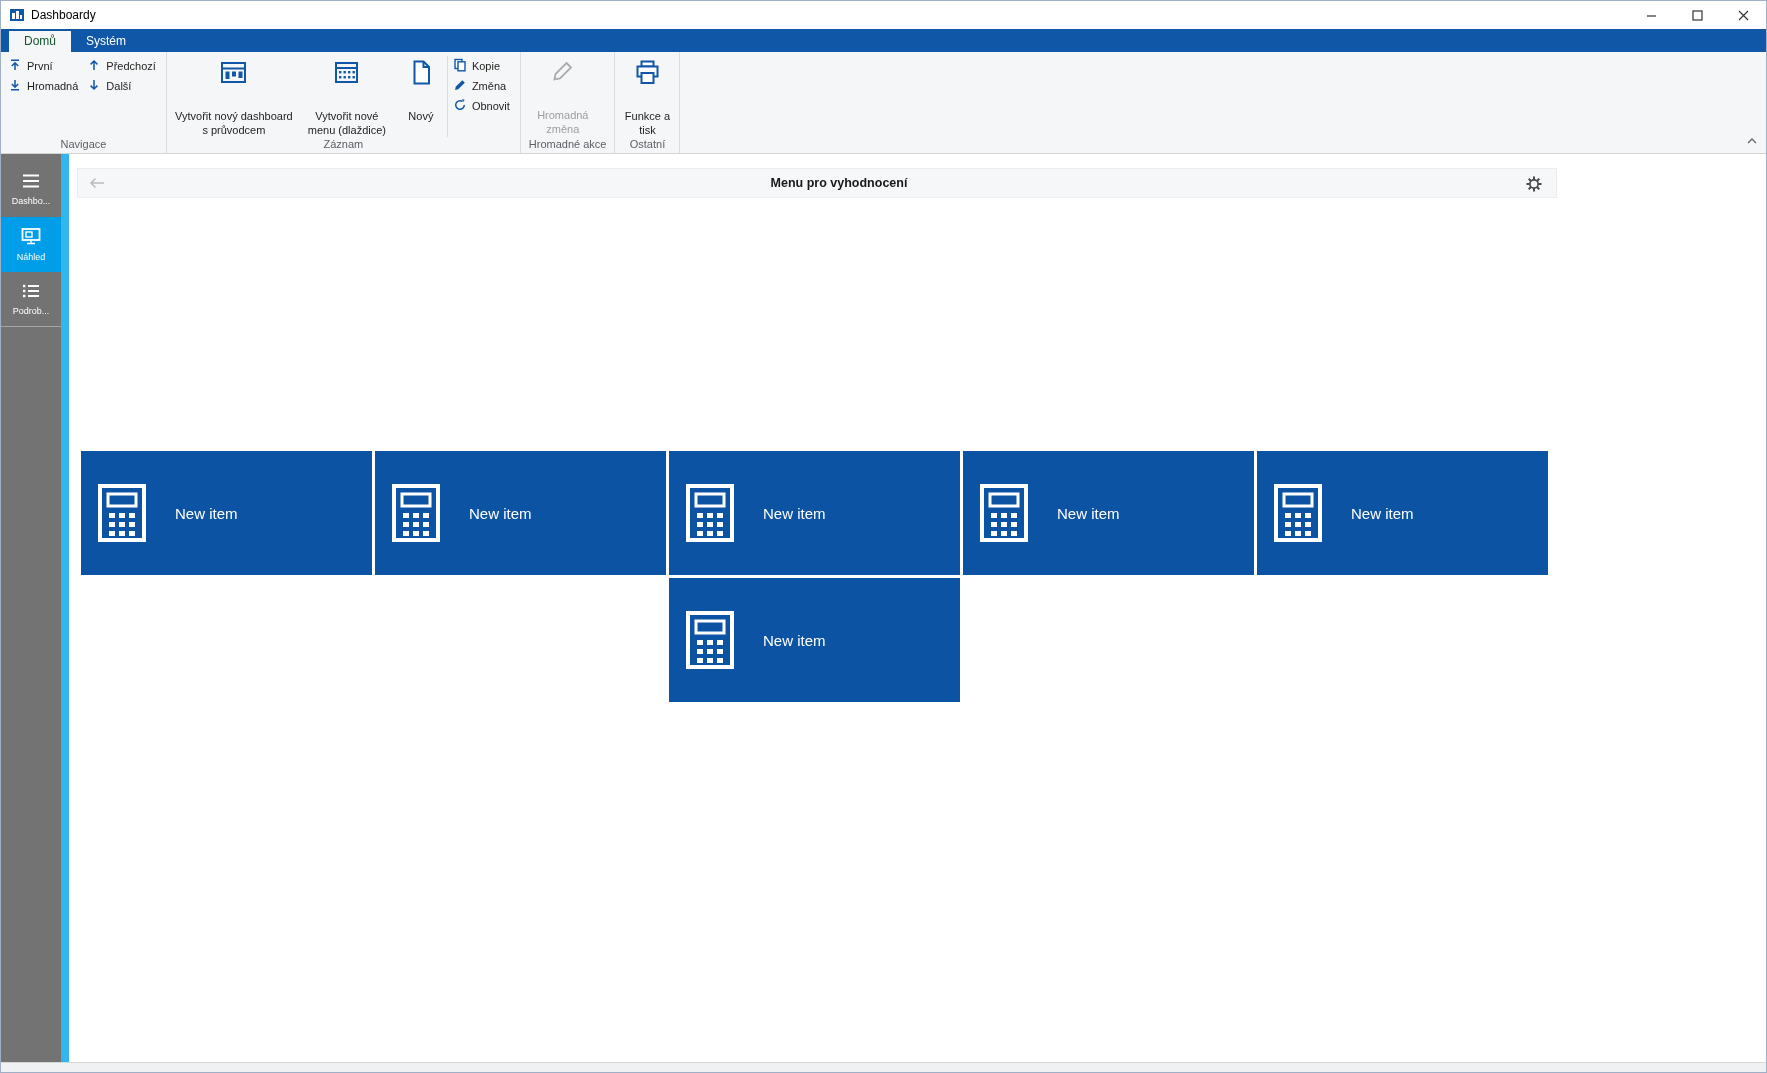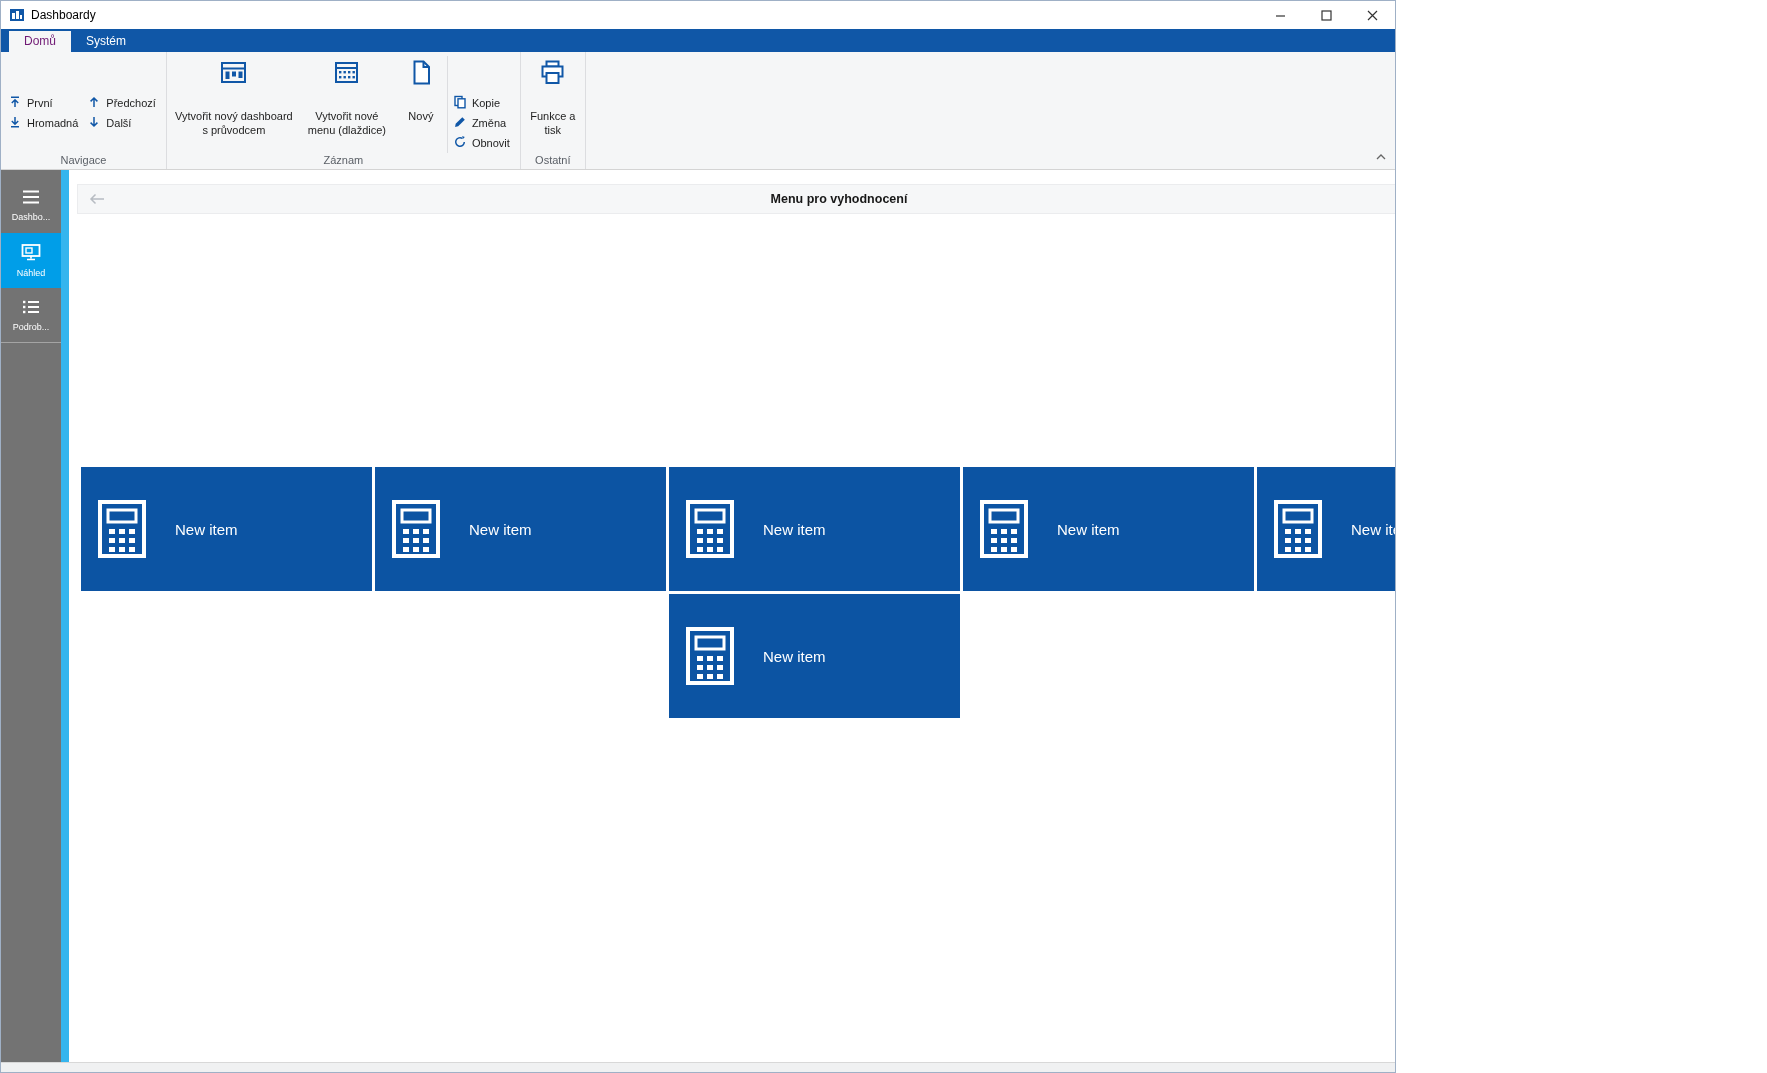--- a/index.html
+++ b/index.html
@@ -1,37 +1,37 @@
 <!DOCTYPE html>
 <html><head>
 <meta charset="utf-8">
 <style>
   * { margin:0; padding:0; box-sizing:border-box; }
   html,body { width:1767px; height:1073px; }
   body { font-family:"Liberation Sans", sans-serif; background:#fff; overflow:hidden; }
-  .window { width:1396px; height:1073px; display:flex; flex-direction:column; border:1px solid #9fb0c6; background:#fff; }
+  .window { width:1767px; height:1073px; display:flex; flex-direction:column; border:1px solid #9fb0c6; background:#fff; }
 
   
   .titlebar { flex:0 0 28px; display:flex; align-items:center; background:#fff; }
   .app-icon { margin-left:8px; display:flex; }
   .title-text { font-size:12px; color:#000; margin-left:6px; }
   .win-controls { margin-left:auto; display:flex; height:100%; }
   .win-btn { width:46px; display:flex; align-items:center; justify-content:center; cursor:default; }
 
   
   .tabbar { flex:0 0 23px; background:#1057a7; display:flex; align-items:flex-end; padding-left:8px; }
   .tab { font-size:12px; color:#fff; padding:3px 15px 4px; cursor:default; }
-  .tab.active { background:#f5f6f7; color:#701a75; }
+  .tab.active { background:#f5f6f7; color:#14532d; }
 
   
   .ribbon { flex:0 0 84px; background:#f5f6f7; border-bottom:1px solid #d4d4d4; display:flex; position:relative; }
   .rgroup { border-right:1px solid #dcdde0; display:flex; flex-direction:column; }
   .rgroup-content { flex:1; display:flex; align-items:flex-start; padding:4px 4px 0; }
   .rgroup-label { font-size:11px; color:#5a5f66; text-align:center; padding:1px 8px 3px; white-space:nowrap; }
-  .sbtn-col { display:flex; flex-direction:column;margin-top:37px; }
+  .sbtn-col { display:flex; flex-direction:column; }
   .sbtn { display:flex; align-items:center; gap:5px; font-size:11px; color:#1e1e1e; height:20px; padding:0 6px 0 3px; white-space:nowrap; cursor:default; }
   .lbtn { display:flex; flex-direction:column; align-items:center; text-align:center; gap:20px; font-size:11px; color:#1e1e1e; padding:3px 4px 0; line-height:1.25; cursor:default; }
   .lbtn.disabled { color:#9e9e9e; }
   .inner-sep { border-left:1px solid #dcdde0; align-self:stretch; margin:0 2px; }
   .ribbon-collapse { position:absolute; right:8px; bottom:4px; cursor:default; }
 
   
   .bodyrow { flex:1 1 auto; min-height:0; display:flex; }
   .sidebar { flex:0 0 60px; background:#737373; display:flex; flex-direction:column; padding-top:8px; }
   .side-item { height:55px; display:flex; flex-direction:column; align-items:center; justify-content:center; gap:5px; color:#fff; font-size:9px; cursor:default; }
@@ -191,20 +191,33 @@
                   <path d="M11.3 7A4.3 4.3 0 1 1 9.5 3.5" fill="none" stroke="#1057a7" stroke-width="1.5"></path>
                   <path d="M9.2 1l2.6 1-1.9 2z" fill="#1057a7"></path>
                 </svg></span>
             <span>Obnovit</span>
           </div>
         </div>
       </div>
       <div class="rgroup-label">Záznam</div>
     </div>
 
+    <div class="rgroup">
+      <div class="rgroup-content">
+        <div class="lbtn disabled" style="width:76px">
+          <span>
+            <svg width="24" height="26" viewBox="0 0 24 26">
+                <path d="M15.5 4l4.5 4.5-11 11-5.5 1 1-5.5z" fill="none" stroke="#ababab" stroke-width="1.8"></path>
+              </svg>
+          </span>
+          <span class="lbl">Hromadná změna</span>
+        </div>
+      </div>
+      <div class="rgroup-label">Hromadné akce</div>
+    </div>
 
     <div class="rgroup">
       <div class="rgroup-content">
         <div class="lbtn" style="width:56px">
           <span>
             <svg width="27" height="27" viewBox="0 0 27 27">
                 <rect x="7.5" y="2.5" width="12" height="5" fill="#fff" stroke="#1057a7" stroke-width="2"></rect>
                 <rect x="3.5" y="7.5" width="20" height="10" fill="#fff" stroke="#1057a7" stroke-width="2"></rect>
                 <rect x="7.5" y="14" width="12" height="10" fill="#fff" stroke="#1057a7" stroke-width="2"></rect>
               </svg>

